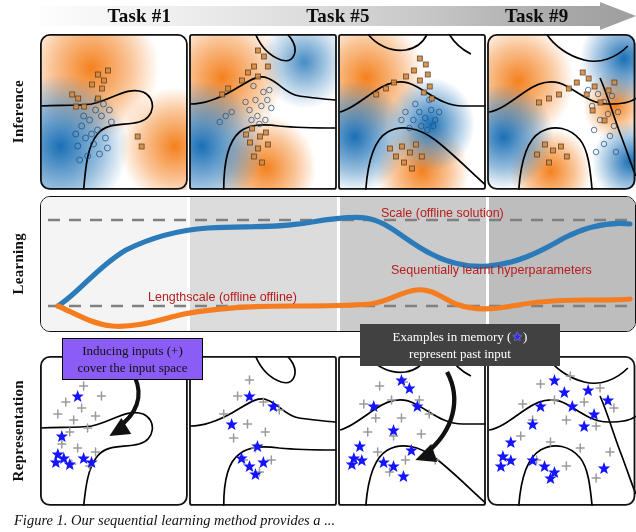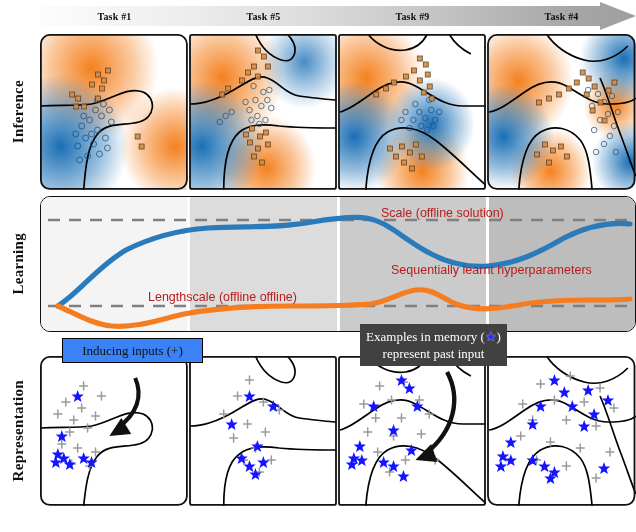--- a/index.html
+++ b/index.html
@@ -8,21 +8,21 @@
 
   .fig{position:absolute;left:0;top:0;width:636px;height:532px;}
 
   
   .task-arrow{position:absolute;left:40px;top:2px;width:596px;height:28px;}
   .task-arrow svg{position:absolute;left:0;top:0;}
   .task-labels{position:absolute;left:0;top:0;width:596px;height:28px;
                display:flex;}
   .task-label{flex:1 1 0;display:flex;align-items:center;justify-content:center;
               font-family:"Liberation Serif", serif;font-weight:bold;
-              font-size:10px;color:#0d0d0d;letter-spacing:.2px;}
+              font-size:19px;color:#0d0d0d;letter-spacing:.2px;}
 
   
   .rowlabel{position:absolute;left:0;width:36px;
             display:flex;align-items:center;justify-content:center;}
   .rowlabel span{
       writing-mode:vertical-rl;transform:rotate(180deg);
       font-family:"Liberation Serif", serif;font-weight:bold;
       font-size:15px;color:#111;letter-spacing:.3px;white-space:nowrap;}
   #lab-inference{top:34px;height:156px;}
   #lab-learning{top:196px;height:136px;}
@@ -55,22 +55,22 @@
   .learn-text{position:absolute;font-family:Liberation Sans, sans-serif;
               font-size:12.5px;color:#b91c1c;white-space:nowrap;}
   #txt-scale{left:381px;top:206px;}
   #txt-seq{left:355px;top:263px;margin-left:36px;}
   #txt-length{left:148px;top:290px;}
 
   
   .callout{position:absolute;box-sizing:border-box;text-align:center;
            font-family:"Liberation Serif", serif;font-size:13px;line-height:1.32;}
   #callout-inducing{left:62px;top:338px;width:141px;padding:3px 5px;
-      background:#3b82f6;border:1.4px solid #000;color:#111;}
-  #callout-memory{left:360px;top:324px;width:147px;padding:3px 5px;
+      background:#8b5cf6;border:1.4px solid #000;color:#111;}
+  #callout-memory{left:360px;top:324px;width:200px;padding:3px 5px;
       background:#414141;border:1.4px solid #414141;color:#ffffff;}
   .callout .ln{display:block;}
   .star-in{color:#1414ff;}
   #callout-memory .star-in{color:#2a2aff;text-shadow:0 0 1px #fff;}
 
   
   .caption{position:absolute;left:14px;top:512px;width:612px;
            font-family:"Liberation Serif", serif;font-size:14.5px;
            font-style:italic;color:#111;white-space:nowrap;overflow:hidden;}
 </style>
@@ -90,21 +90,20 @@
           <stop offset="88%" stop-color="#a8a8a8"></stop>
           <stop offset="100%" stop-color="#9e9e9e"></stop>
         </linearGradient>
       </defs>
       <path d="M0,4 L560,4 L560,0 L596,14 L560,28 L560,24 L0,24 Z" fill="url(#arrowGrad)"></path>
     </svg>
     <div class="task-labels">
       <div class="task-label">Task #1</div>
       <div class="task-label">Task #5</div>
       <div class="task-label">Task #9</div>
-      <div class="task-label">Task #4</div>
     </div>
   </div>
 
   <div class="rowlabel" id="lab-inference">
     <span>Inference</span>
   </div>
   <div class="rowlabel" id="lab-learning">
     <span>Learning</span>
   </div>
   <div class="rowlabel" id="lab-representation">
@@ -804,21 +803,23 @@
     <svg class="row-frame" viewBox="0 0 596 150" preserveAspectRatio="none">
       <rect x="0.9" y="0.9" width="146" height="148" rx="9" fill="none" stroke="#111" stroke-width="1.8"></rect>
       <rect x="150" y="0.9" width="146" height="148" rx="2" fill="none" stroke="#111" stroke-width="1.8"></rect>
       <rect x="299" y="0.9" width="146" height="148" rx="2" fill="none" stroke="#111" stroke-width="1.8"></rect>
       <rect x="448" y="0.9" width="146.5" height="148" rx="9" fill="none" stroke="#111" stroke-width="1.8"></rect>
     </svg>
   </div>
 
   <div class="callout" id="callout-inducing">
     <span class="ln">Inducing inputs (+)</span>
+    <span class="ln">cover the input space</span>
   </div>
 
   <div class="callout" id="callout-memory">
     <span class="ln"><span>Examples in memory (</span><span class="star-in">★</span><span>)</span></span>
     <span class="ln">represent past input</span>
   </div>
 
+  <div class="caption">Figure 1. Our sequential learning method provides a ...</div>
 
 </div>
 
 </body></html>

